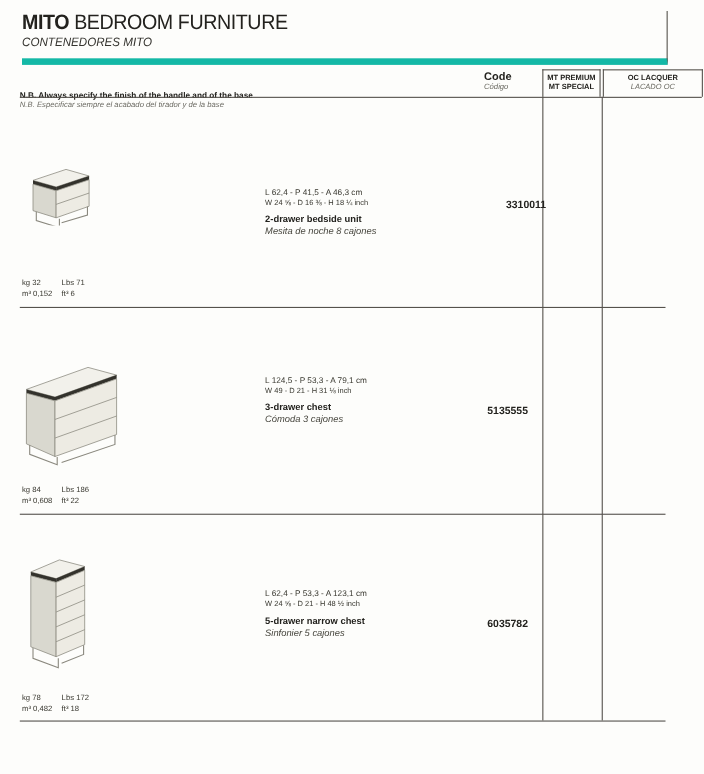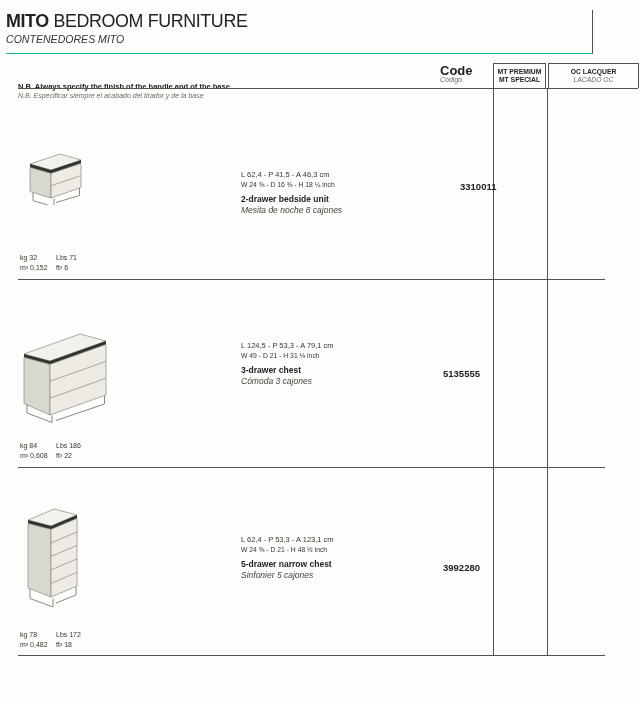--- a/index.html
+++ b/index.html
@@ -2,34 +2,34 @@
 <html><head>
 <meta charset="utf-8">
 <style>
   html,body{margin:0;padding:0;background:#ffffff;}
   .page{
     position:relative;width:640px;height:704px;background:#fdfdfb;
     font-family:"Liberation Sans",sans-serif;color:#23221e;overflow:hidden;
   }
   
   .title-block{
-    position:absolute;left:6px;top:10px;width:586px;height:43px;
-    border-bottom:1px solid #14b8a6;border-right:1px solid #55524c;
+    position:absolute;left:20px;top:10px;width:586px;height:43px;
+    border-bottom:6px solid #14b8a6;border-right:1px solid #55524c;
   }
   .title{font-size:19px;letter-spacing:-0.4px;line-height:22px;white-space:nowrap;
     transform:scaleX(0.94);transform-origin:left top;}
   .title .b{font-weight:700;}
   .subtitle{font-style:italic;font-size:11px;color:#35342f;margin-top:1px;
     transform:scaleX(0.96);transform-origin:left top;}
   
   .nb{position:absolute;left:18px;top:82px;width:400px;}
   .nb .en{font-weight:700;font-size:7.5px;line-height:9px;}
   .nb .es{font-style:italic;font-size:7px;line-height:9px;color:#6b6a62;}
   .code-head{position:absolute;left:440px;top:66px;}
-  .code-head .en{font-weight:700;font-size:13px;line-height:9px;}
+  .code-head .en{font-weight:700;font-size:10px;line-height:9px;}
   .code-head .es{font-style:italic;font-size:7px;line-height:9px;color:#6b6a62;}
   .col-box{position:absolute;top:63px;height:24px;border:1px solid #55524c;border-bottom:none;
     display:flex;flex-direction:column;justify-content:center;align-items:center;}
   .col-box .l1{font-weight:700;font-size:6.8px;line-height:8.5px;}
   .col-box .l2{font-weight:700;font-size:6.8px;line-height:8.5px;}
   .col-box .l2.it{font-weight:400;font-style:italic;color:#6b6a62;}
   .box-mt{left:493px;width:51px;}
   .box-oc{left:548px;width:89px;}
   .hr{position:absolute;height:0;border-top:1px solid #55524c;}
   .vr{position:absolute;width:0;border-left:1px solid #55524c;}
@@ -135,19 +135,19 @@
     <line x1="27" y1="78.4" x2="53" y2="67.4" stroke="#8a887e" stroke-width="0.7"></line>
     <polyline points="6,84 6,93.5 29,102 29,93.5" fill="none" stroke="#8a887e" stroke-width="1"></polyline>
     <polyline points="52,81.5 52,90 32,98" fill="none" stroke="#8a887e" stroke-width="1"></polyline>
   </svg>
   <div class="info" style="top:534px;">
     <div class="dims-cm">L 62,4 - P 53,3 - A 123,1 cm</div>
     <div class="dims-in">W 24 ⅝ - D 21 - H 48 ½ inch</div>
     <div class="name-en">5-drawer narrow chest</div>
     <div class="name-es">Sinfonier 5 cajones</div>
   </div>
-  <div class="code-val" style="top:562px;">3992280</div>
+  <div class="code-val" style="top:562px;">6035782</div>
   <div class="weights" style="top:630px;">
     <div><span>kg 78</span><span>Lbs 172</span></div>
     <div><span>m³ 0,482</span><span>ft³ 18</span></div>
   </div>
 
 </div>
 
 </body></html>

